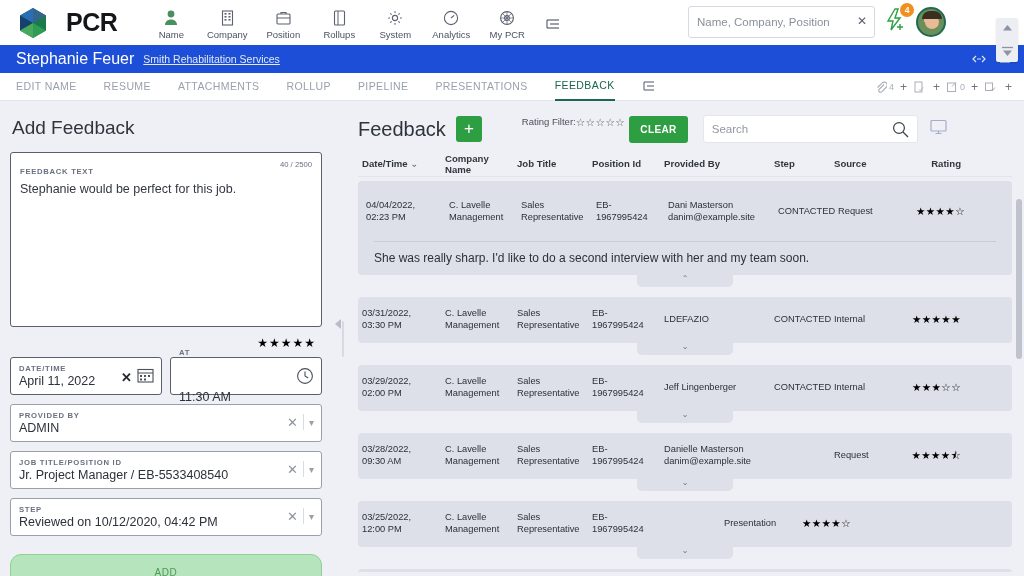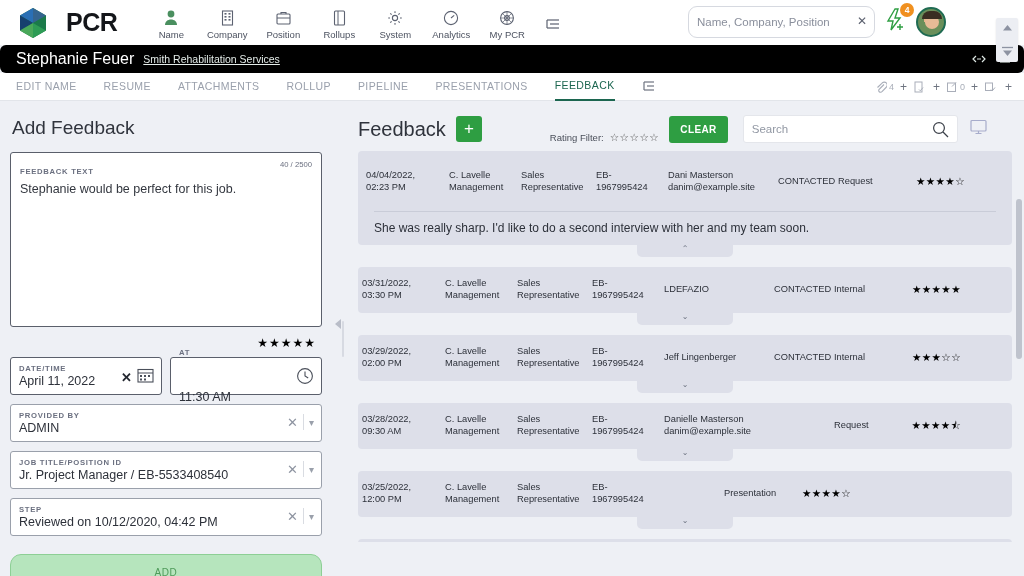--- a/index.html
+++ b/index.html
@@ -26,21 +26,21 @@
     gap: 2px; cursor: pointer; padding-top: 3px;
   }
   .navitem .ic { height: 19px; display: flex; align-items: center; justify-content: center; }
   .navitem .lbl { font-size: 9.5px; color: #4c5260; }
   .navitem.hamb { width: 36px; }
 
   .search-area {
     position: absolute; right: 78px; top: 6px; display: flex; align-items: center;
   }
   .search-box {
-    width: 187px; height: 32px; border: 1px solid #d6d9e0; border-radius: 9px;
+    width: 187px; height: 32px; border: 1px solid #d6d9e0; border-radius: 3px;
     background: #fff; display: flex; align-items: center; padding: 0 8px;
     font-size: 11.5px; color: #8a8f9c; position: relative;
   }
   .search-box .clearx { position: absolute; right: 7px; top: 7px; color: #5d6270; font-size: 12px; }
   .bolt { margin-left: 9px; position: relative; }
   .badge {
     position: absolute; top: -5px; right: -8px; width: 14px; height: 14px;
     border-radius: 50%; background: #f0901f; color: #fff; font-size: 8.5px;
     display: flex; align-items: center; justify-content: center; font-weight: bold;
   }
@@ -54,22 +54,22 @@
 
   .stepper {
     position: absolute; right: 6px; top: 18px; width: 22px; height: 44px;
     background: #eceef3; border-radius: 2px; display: flex; flex-direction: column;
     align-items: center; justify-content: space-around; box-shadow: 0 1px 2px rgba(0,0,0,.12);
     z-index: 30;
   }
 
   
   .greenbar {
-    height: 28px; background: #000000; display: flex; align-items: center;
-    padding: 13px 16px; color: #fff; position: relative; border-radius: 6px;
+    height: 28px; background: #1d4ed8; display: flex; align-items: center;
+    padding: 13px 16px; color: #fff; position: relative;
   }
   .gname { font-size: 16px; font-weight: 400; }
   .gcompany {
     font-size: 10.5px; margin-left: 9px; text-decoration: underline;
     color: #e4ece9; cursor: pointer; padding-bottom: 1px;
   }
   .gicons { position: absolute; right: 12px; display: flex; gap: 12px; align-items: center; }
 
   
   .tabbar {
@@ -137,21 +137,21 @@
   }
 
   
   .rhead { display: flex; align-items: center; height: 36px; }
   .rtitle { font-size: 20px; color: #2f333c; font-weight: 400; }
   .addsq {
     width: 26px; height: 26px; background: #2e9e42; color: #fff; border-radius: 3px;
     display: flex; align-items: center; justify-content: center; font-size: 17px;
     margin-left: 10px; cursor: pointer;
   }
-  .rfilter { display: flex; align-items: flex-end; margin-left: 68px; gap: 6px; }
+  .rfilter { display: flex; align-items: flex-start; margin-left: 40px; gap: 0; }
   .rfilter .rflbl { font-size: 9.5px; color: #4a4f5a; }
   .rfilter .emptystars { font-size: 10.5px; color: #555; letter-spacing: .5px; }
   .clearbtn {
     background: #2e9e42; color: #fff; font-size: 10px; font-weight: bold; letter-spacing: .4px;
     border-radius: 3px; padding: 8px 11px; cursor: pointer; margin-left: 4px;
   }
   .rsearch {
     margin-left: 15px; width: 215px; height: 28px; background: #fff; border-radius: 3px;
     border: 1px solid #e4e6eb; display: flex; align-items: center; padding: 0 8px;
     font-size: 11.5px; color: #9298a4; position: relative;
@@ -518,20 +518,30 @@
           </span>
         </span>
         <span class="monitor">
           <svg width="17" height="16" viewBox="0 0 17 16">
               <rect x="1" y="1.5" width="15" height="10.5" rx="1" fill="none" stroke="#a7accb" stroke-width="1.2"></rect>
               <path d="M5.5 14.5h6M8.5 12v2.5" stroke="#a7accb" stroke-width="1.2"></path>
             </svg>
         </span>
       </div>
 
+      <div class="thead">
+        <span class="th c1"><span>Date/Time</span> <span style="color:#6d7380;font-weight:normal;">⌄</span></span>
+        <span class="th c2">Company Name</span>
+        <span class="th c3">Job Title</span>
+        <span class="th c4">Position Id</span>
+        <span class="th c5">Provided By</span>
+        <span class="th c6">Step</span>
+        <span class="th c7">Source</span>
+        <span class="th c8">Rating</span>
+      </div>
 
       <div class="rows">
 
         <div class="rowwrap">
           <div class="expanded">
             <div class="row" style="background:transparent;padding:0 4px;">
               <span class="cell c1" style="white-space:pre-line">04/04/2022,
 02:23 PM</span>
               <span class="cell c2" style="white-space:pre-line">C. Lavelle
 Management</span>

